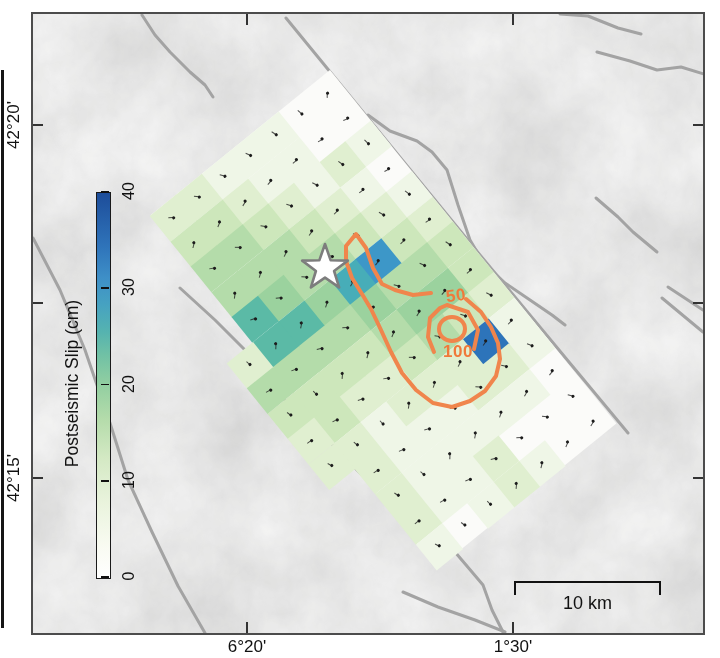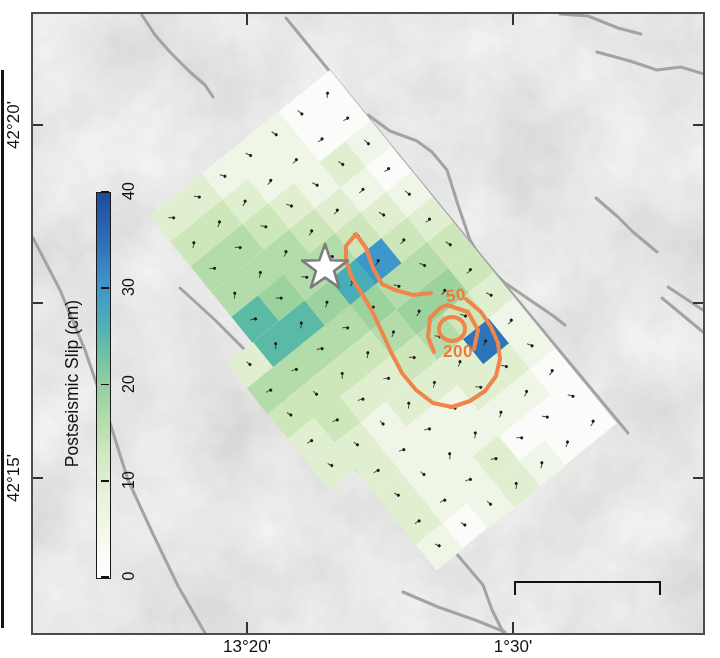--- a/index.html
+++ b/index.html
@@ -381,52 +381,53 @@
         <path d="M433,285 L448,298 L458,313 L465,329 L467,345 L463,362 L452,377 L437,387 L419,393 L400,389 L383,376 L369,359 L358,338 L348,316 L338,295 L329,280 L319,264 L313,247 L313,232 L323,220 L333,234 L340,254 L349,270 L362,276 L380,281 L398,279" fill="none" stroke="#f0854c" stroke-width="4" stroke-linejoin="round" stroke-linecap="round"></path>
         <path d="M401,338 L395,323 L397,304 L407,294 L414,291 L435,298 L445,316 L441,335" fill="none" stroke="#f0854c" stroke-width="4" stroke-linejoin="round" stroke-linecap="round"></path>
         <ellipse cx="419" cy="315" rx="13" ry="12" fill="none" stroke="#f0854c" stroke-width="4"></ellipse>
       </svg>
 
     <svg id="star-svg" width="670" height="619">
         <path d="M292.0,230.0 L297.6,246.2 L314.8,246.6 L301.1,257.0 L306.1,273.4 L292.0,263.6 L277.9,273.4 L282.9,257.0 L269.2,246.6 L286.4,246.2 Z" fill="#ffffff" stroke="#7d7d7d" stroke-width="2.6" stroke-linejoin="round" stroke-linecap="round"></path>
       </svg>
 
     <div class="contour-label" id="clabel-50" style="left: 423px; top: 282px; transform: translate(-50%, -50%) rotate(-8deg);">50</div>
-    <div class="contour-label" id="clabel-100" style="left: 425px; top: 338px;">200</div>
+    <div class="contour-label" id="clabel-100" style="left: 425px; top: 338px;">100</div>
 
     <div id="colorbar"></div>
     <div id="cb-ticks">
         <div class="cb-tick" style="left: 68px; top: 562.1px;"></div>
         <div class="cb-num rot" style="left: 76px; top: 553px;">0</div>
         <div class="cb-tick" style="left: 68px; top: 465.85px;"></div>
         <div class="cb-num rot" style="left: 76px; top: 456.75px;">10</div>
         <div class="cb-tick" style="left: 68px; top: 369.6px;"></div>
         <div class="cb-num rot" style="left: 76px; top: 360.5px;">20</div>
         <div class="cb-tick" style="left: 68px; top: 273.35px;"></div>
         <div class="cb-num rot" style="left: 76px; top: 264.25px;">30</div>
         <div class="cb-tick" style="left: 68px; top: 177.1px;"></div>
         <div class="cb-num rot" style="left: 76px; top: 168px;">40</div>
       </div>
     <div id="cb-title" class="rot" style="left: -76px; top: 359px;">Postseismic Slip (cm)</div>
 
     <div id="scalebar-line" style="left: 481px; top: 567px; width: 147px;"></div>
     <div class="sb-end" id="sb-left" style="left: 481px; top: 567px;"></div>
     <div class="sb-end" id="sb-right" style="left: 626px; top: 567px;"></div>
+    <div id="scalebar-label" style="left: 504.5px; top: 579px;">10 km</div>
 
     <div id="frame-ticks">
         <div class="tick" style="left: 0px; top: 110px; width: 10px; height: 2px;"></div>
         <div class="tick" style="left: 0px; top: 288px; width: 10px; height: 2px;"></div>
         <div class="tick" style="left: 0px; top: 463px; width: 10px; height: 2px;"></div>
         <div class="tick" style="left: 660px; top: 110px; width: 10px; height: 2px;"></div>
         <div class="tick" style="left: 660px; top: 288px; width: 10px; height: 2px;"></div>
         <div class="tick" style="left: 660px; top: 463px; width: 10px; height: 2px;"></div>
         <div class="tick" style="left: 213px; top: 0px; width: 2px; height: 11px;"></div>
         <div class="tick" style="left: 479px; top: 0px; width: 2px; height: 11px;"></div>
         <div class="tick" style="left: 213px; top: 608px; width: 2px; height: 11px;"></div>
         <div class="tick" style="left: 479px; top: 608px; width: 2px; height: 11px;"></div>
       </div>
   </div>
 
   <div class="axis-label rot" id="lat0" style="left: -26px; top: 115px; width: 80px;">42°20'</div>
   <div class="axis-label rot" id="lat1" style="left: -26px; top: 468px; width: 80px;">42°15'</div>
-  <div class="axis-label" id="lon0" style="left: 207px; top: 637px; width: 80px;">13°20'</div>
+  <div class="axis-label" id="lon0" style="left: 207px; top: 637px; width: 80px;">6°20'</div>
   <div class="axis-label" id="lon1" style="left: 473px; top: 637px; width: 80px;">1°30'</div>
 </div>
 
 </body></html>

